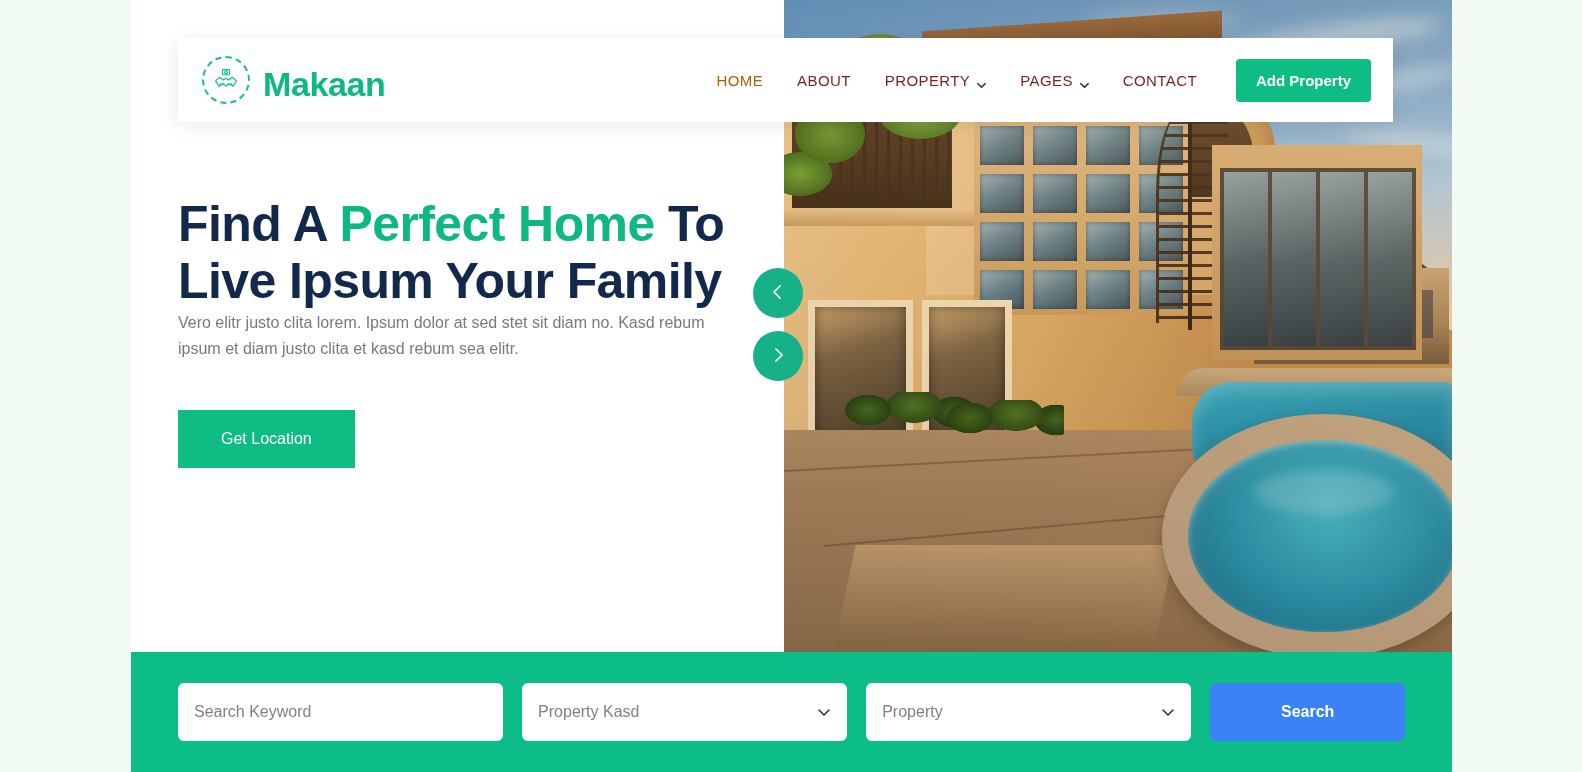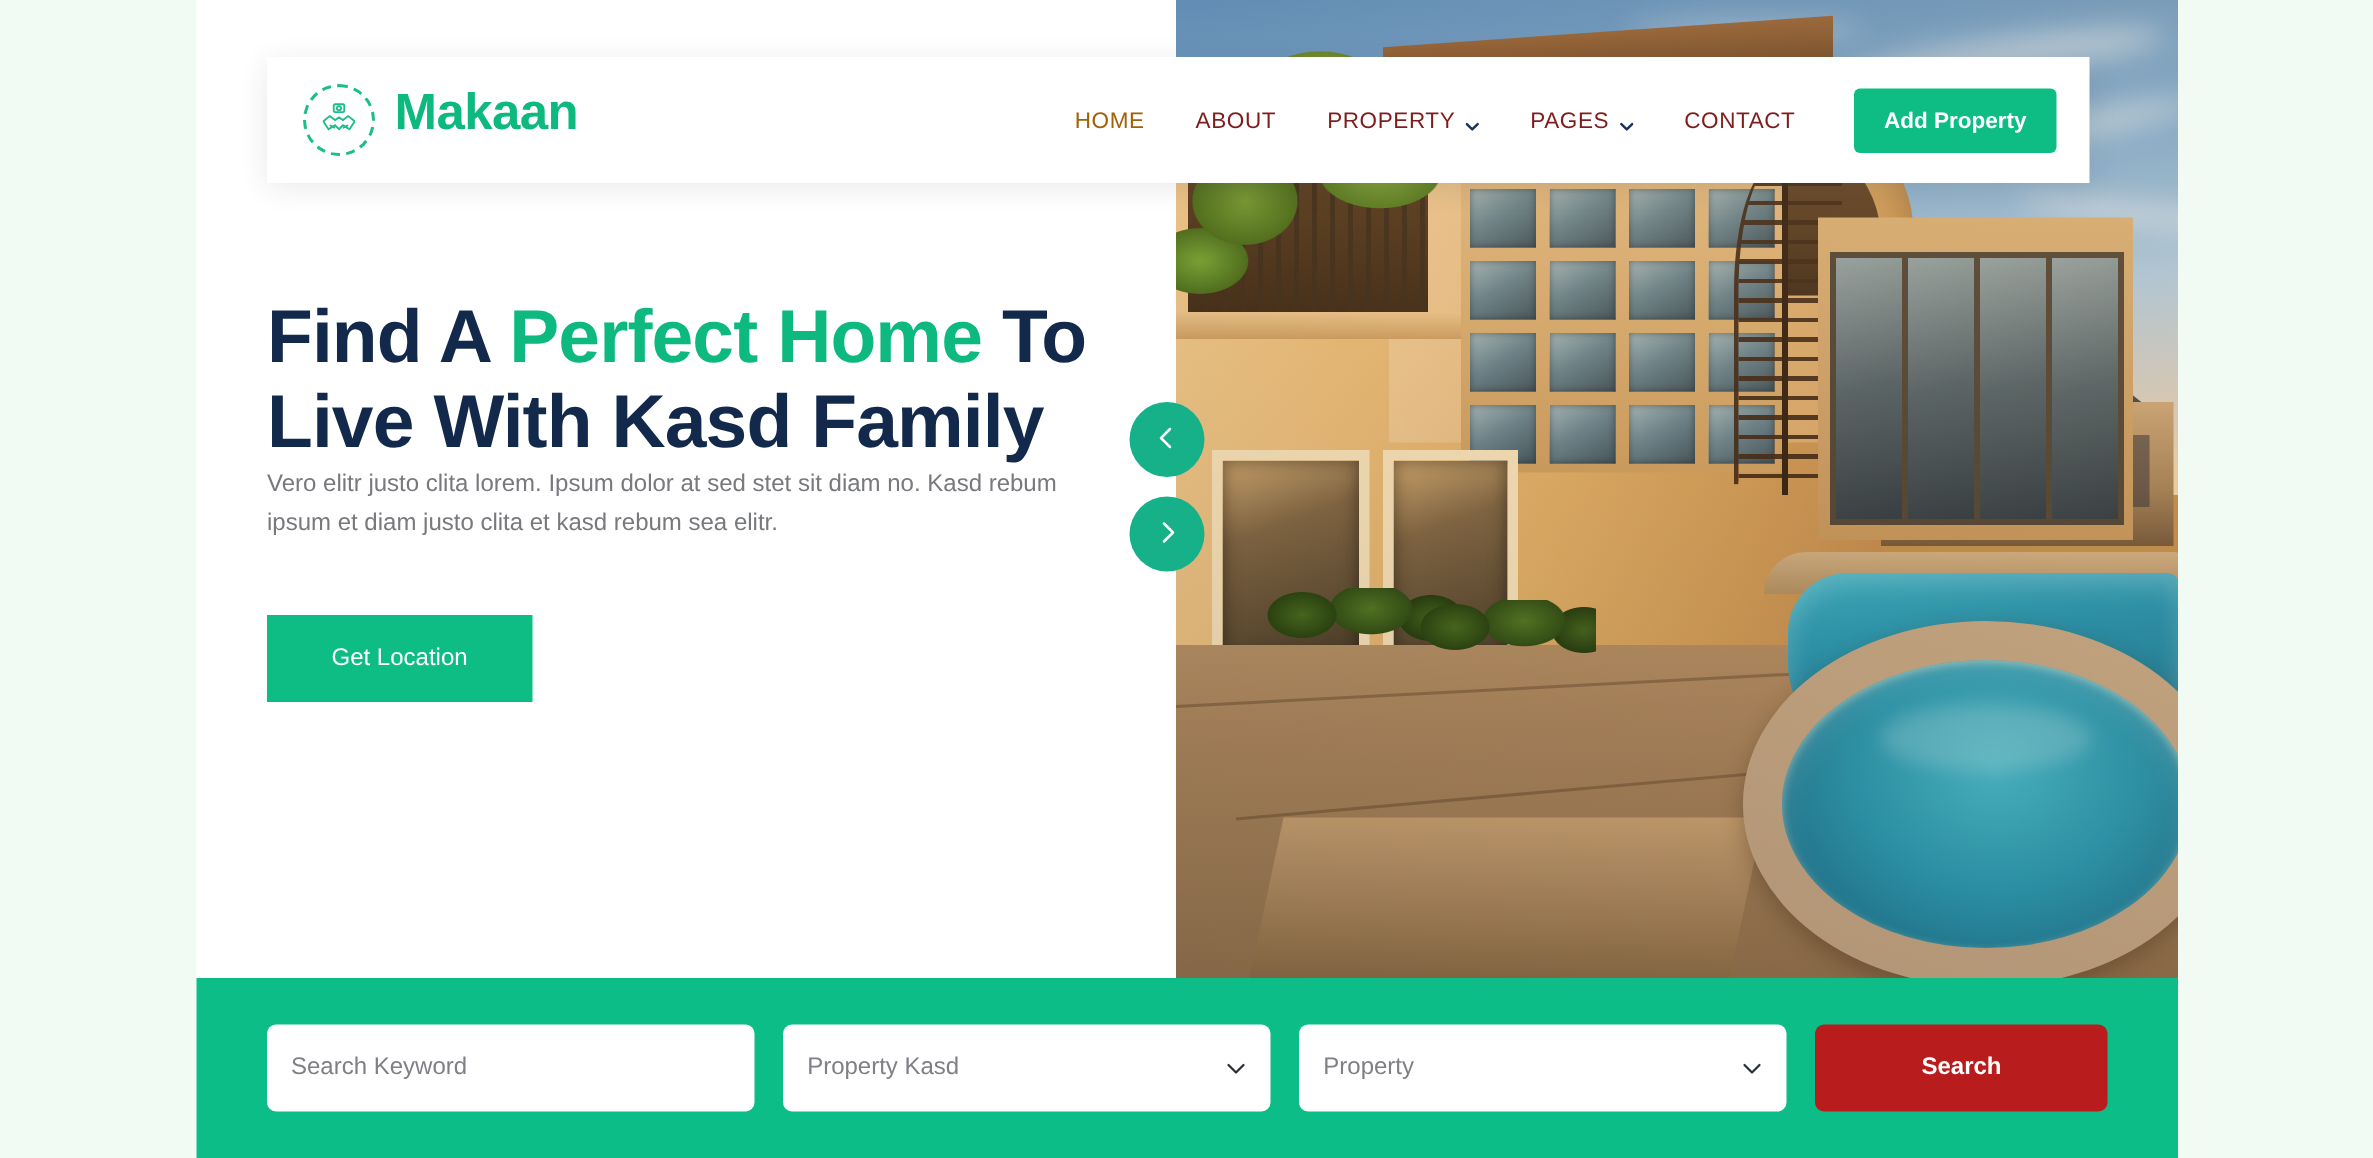--- a/index.html
+++ b/index.html
@@ -229,21 +229,21 @@
   
   .navbar {
     position:absolute; left:47px; top:38px;
     width:1215px; height:84px;
     background:#ffffff;
     box-shadow:0 3px 18px rgba(30,40,60,.10);
     display:flex; align-items:center;
     padding:0 22px 0 24px;
     z-index:20;
   }
-  .brand { display:flex; align-items:flex-start; gap:13px; }
+  .brand { display:flex; align-items:flex-end; gap:13px; }
   .brand-mark {
     width:48px; height:48px; border-radius:50%;
     border:2px dashed #1bbd8a;
     display:flex; align-items:center; justify-content:center;
   }
   .brand-name {
     font-size:34px; font-weight:bold; color:#0eb980; letter-spacing:-.4px;
   }
   .nav-links { margin-left:auto; display:flex; align-items:center; gap:0; }
   .nav-link {
@@ -314,21 +314,21 @@
     font-size:16px; color:#53555a; font-family:"Liberation Sans", sans-serif;
     background:transparent;
   }
   .field input::placeholder { color:#7e8085; }
   .sel-text { font-size:16px; color:#7e8085; flex:1; }
   .sel-caret {
     width:14px; height:14px; margin-left:8px;
   }
   .btn-search {
     width:198px; height:58px;
-    background:#b91c1c; color:#fff;
+    background:#3b82f6; color:#fff;
     font-size:16px; font-weight:bold;
     border:none; border-radius:6px; cursor:pointer;
     font-family:"Liberation Sans", sans-serif;
   }
 </style>
 </head>
 <body>
 
 <div class="page">
   <div class="container">
@@ -451,21 +451,21 @@
           </span>
         </div>
         <div class="nav-link">
           <span>CONTACT</span>
         </div>
         <button class="btn-add">Add Property</button>
       </nav>
     </div>
 
     <div class="hero-copy">
-      <h1 class="hero-title"><span>Find A </span><span class="hl">Perfect Home</span><span> To Live With Kasd Family</span></h1>
+      <h1 class="hero-title"><span>Find A </span><span class="hl">Perfect Home</span><span> To Live Ipsum Your Family</span></h1>
       <p class="hero-text">Vero elitr justo clita lorem. Ipsum dolor at sed stet sit diam no. Kasd rebum ipsum et diam justo clita et kasd rebum sea elitr.</p>
       <button class="btn-started">Get Location</button>
     </div>
 
     <div class="arrows">
       <button class="arrow-btn">
         <span>
           <svg width="16" height="16" viewBox="0 0 16 16">
               <path d="M10 2L4 8l6 6" stroke="#fff" stroke-width="1.7" fill="none" stroke-linecap="round" stroke-linejoin="round"></path>
             </svg>

